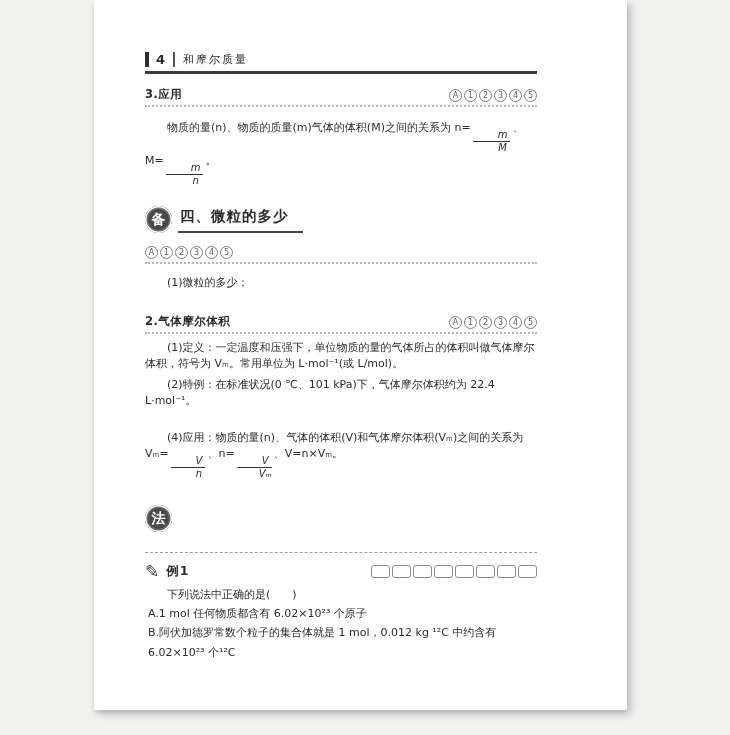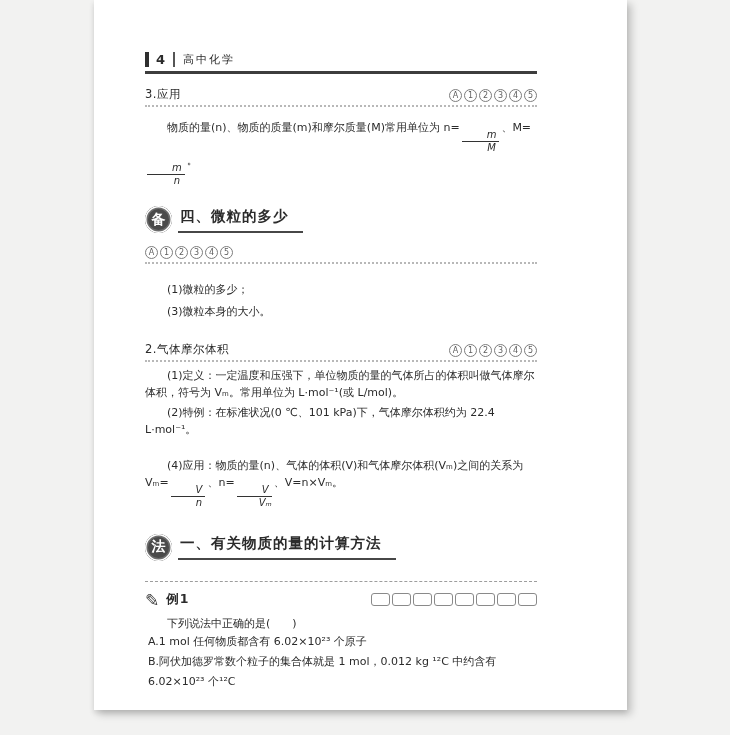--- a/index.html
+++ b/index.html
@@ -19,21 +19,21 @@
   
   .pagehead{display:flex;align-items:center;border-bottom:3px solid #3d3d3d;padding-bottom:4px;}
   .pn-bar{width:4px;height:15px;background:#2f2f2f;margin-right:7px;}
   .pn{font-weight:bold;font-size:13px;}
   .pn-div{width:2px;height:15px;background:#555;margin:0 8px;}
   .booktitle{font-size:11px;letter-spacing:2px;}
 
   
   .subhead-row{display:flex;justify-content:space-between;align-items:flex-end;
     border-bottom:2px dotted #b8b8b8;padding-bottom:3px;margin-top:13px;}
-  .subhead{font-weight:normal;font-size:11.5px;letter-spacing:.5px;}
+  .subhead{font-weight:bold;font-size:11.5px;letter-spacing:.5px;}
   .badges{display:flex;gap:2px;align-items:center;}
   .badge{width:11px;height:11px;border:1px solid #7d7d7d;border-radius:50%;
     font-size:8px;line-height:11px;text-align:center;color:#5e5e5e;background:#fff;display:inline-block;}
 
   .para{margin:13px 0 0;text-indent:2em;line-height:1.5;}
 
   
   .section-row{display:flex;align-items:center;margin-top:20px;}
   .section-badge{width:27px;height:27px;border-radius:50%;background:#4a4a4a;color:#fff;
     font-size:14px;font-weight:bold;display:flex;align-items:center;justify-content:center;
@@ -69,36 +69,36 @@
 </head>
 <body>
 
 <div class="page">
   <div class="content">
 
     <div class="pagehead">
       <span class="pn-bar"></span>
       <span class="pn">4</span>
       <span class="pn-div"></span>
-      <span class="booktitle">高中化学</span>
+      <span class="booktitle">和摩尔质量</span>
     </div>
 
     <div class="subhead-row">
       <span class="subhead">3.应用</span>
       <span class="badges">
         <span class="badge">A</span>
         <span class="badge">1</span>
         <span class="badge">2</span>
         <span class="badge">3</span>
         <span class="badge">4</span>
         <span class="badge">5</span>
       </span>
     </div>
     <p class="para">
-      <span>物质的量(n)、物质的质量(m)和摩尔质量(M)常用单位为 n=</span><span class="frac">
+      <span>物质的量(n)、物质的质量(m)气体的体积(M)之间的关系为 n=</span><span class="frac">
           <span class="num">m</span>
           <span class="den">M</span>
         </span><span>、M=</span><span class="frac">
           <span class="num">m</span>
           <span class="den">n</span>
         </span><span>。</span>
     </p>
 
     <div class="section-row">
       <span class="section-badge">备</span>
@@ -108,23 +108,22 @@
     <div class="subhead-row">
       <span class="badges">
         <span class="badge">A</span>
         <span class="badge">1</span>
         <span class="badge">2</span>
         <span class="badge">3</span>
         <span class="badge">4</span>
         <span class="badge">5</span>
       </span>
     </div>
-    <div class="items" style="margin-top:18px">
+    <div class="items" style="margin-top:11px">
       <div class="item">(1)微粒的多少；</div>
-      <div class="item">(3)微粒本身的大小。</div>
     </div>
 
     <div class="subhead-row" style="margin-top:22px">
       <span class="subhead">2.气体摩尔体积</span>
       <span class="badges">
         <span class="badge">A</span>
         <span class="badge">1</span>
         <span class="badge">2</span>
         <span class="badge">3</span>
         <span class="badge">4</span>
@@ -139,21 +138,20 @@
           <span class="den">n</span>
         </span><span>、n=</span><span class="frac">
           <span class="num">V</span>
           <span class="den">Vₘ</span>
         </span><span>、V=n×Vₘ。</span>
     </p>
 
 
     <div class="section-row" style="margin-top:26px">
       <span class="section-badge">法</span>
-      <span class="section-title">一、有关物质的量的计算方法</span>
     </div>
 
     <div class="dashline"></div>
     <div class="ex-head">
       <span class="pencil">✎</span>
       <span class="ex-label">例1</span>
       <span class="boxes">
           <span class="cbx"></span>
           <span class="cbx"></span>
           <span class="cbx"></span>

